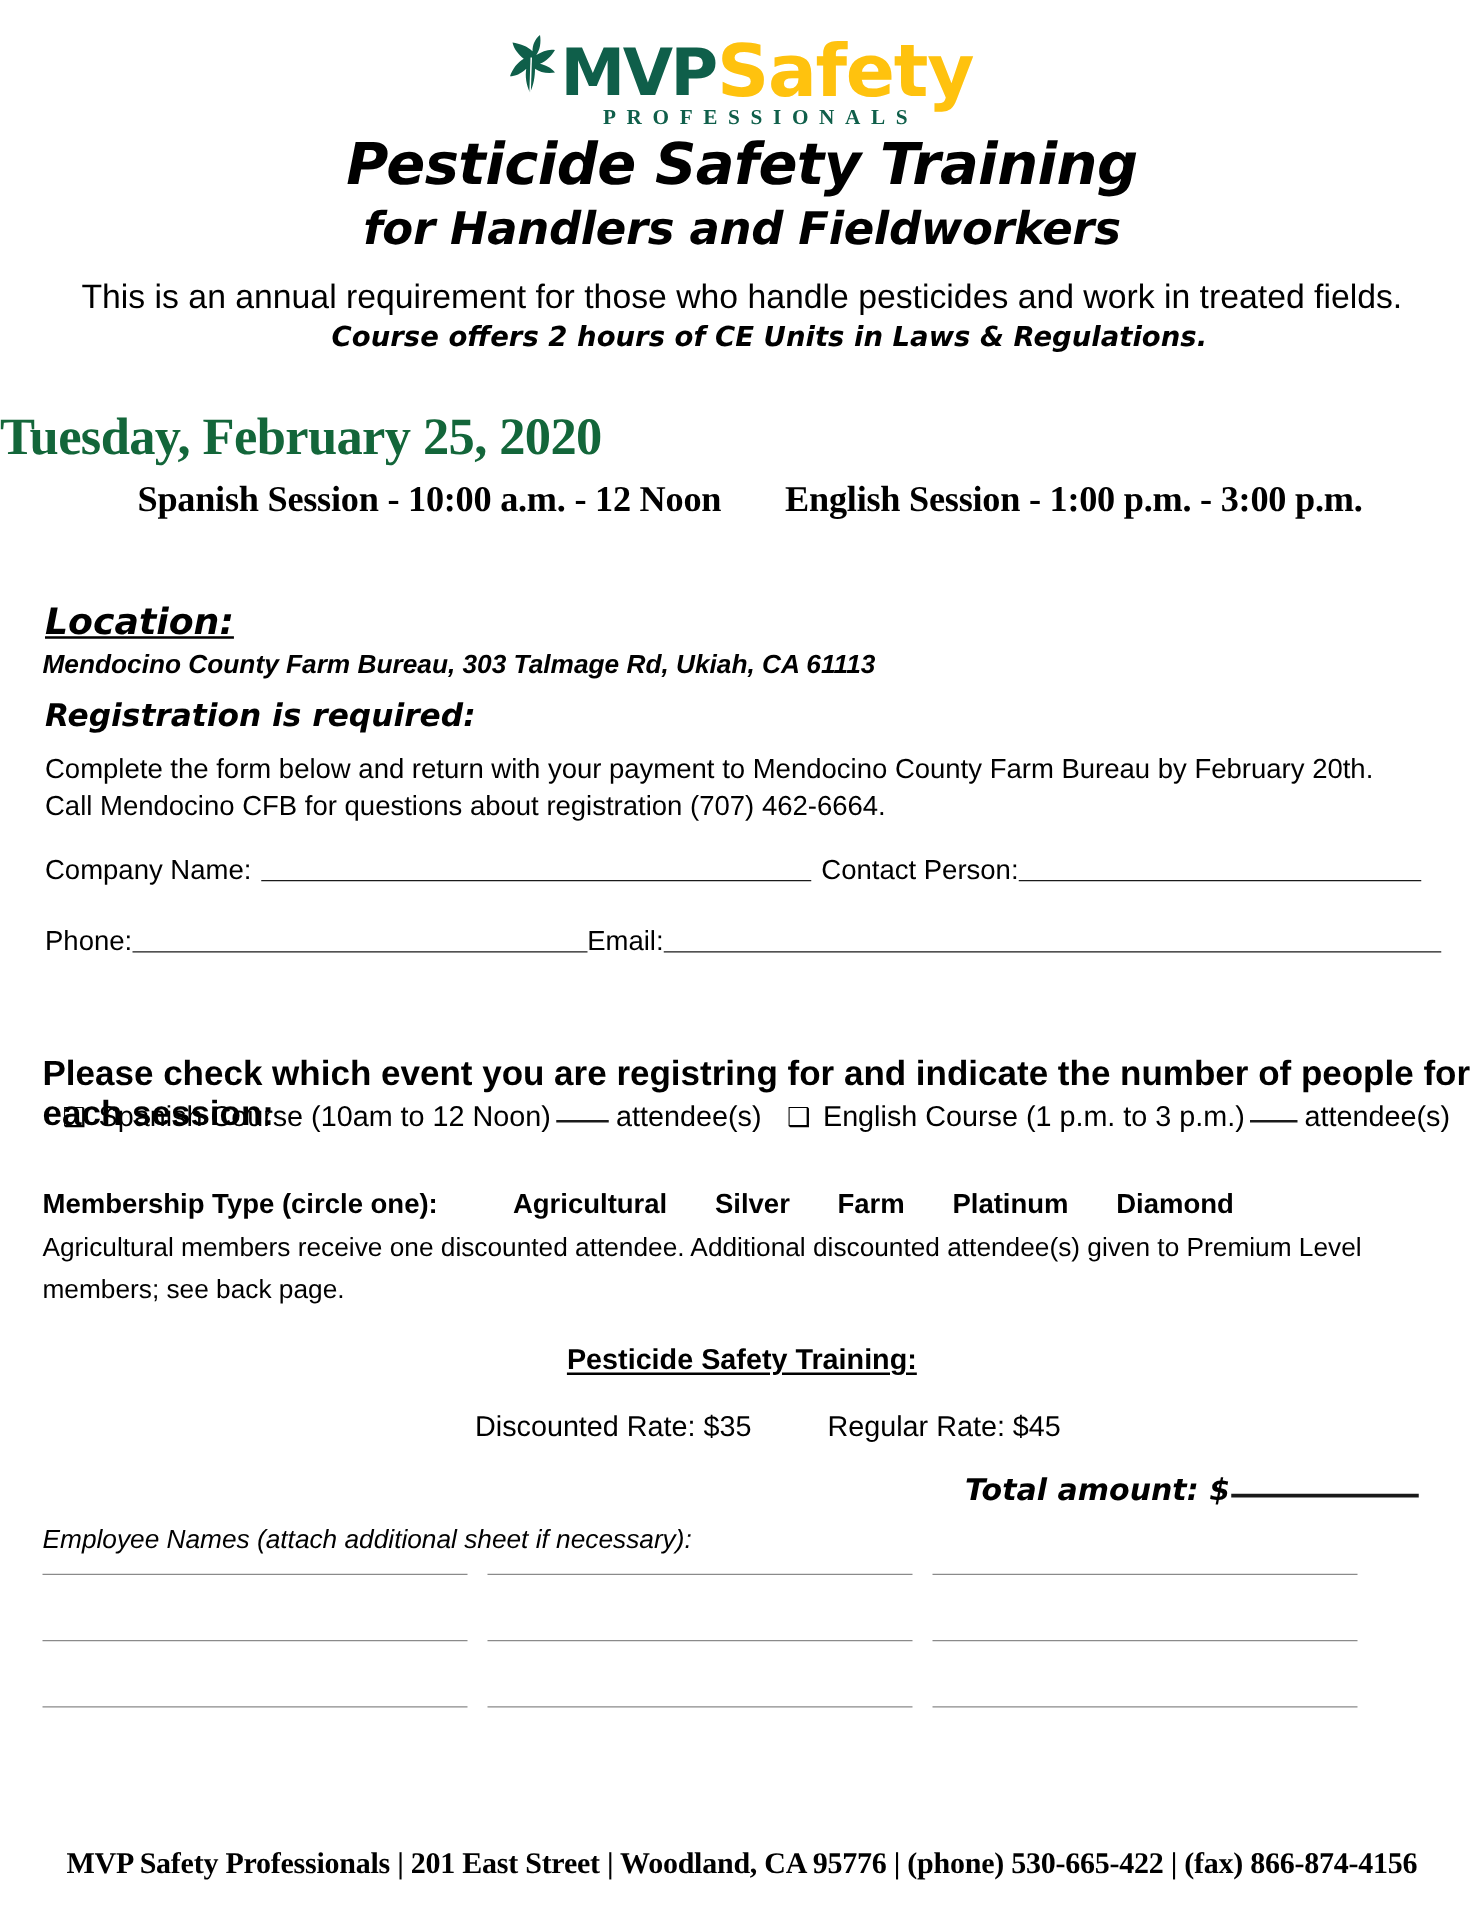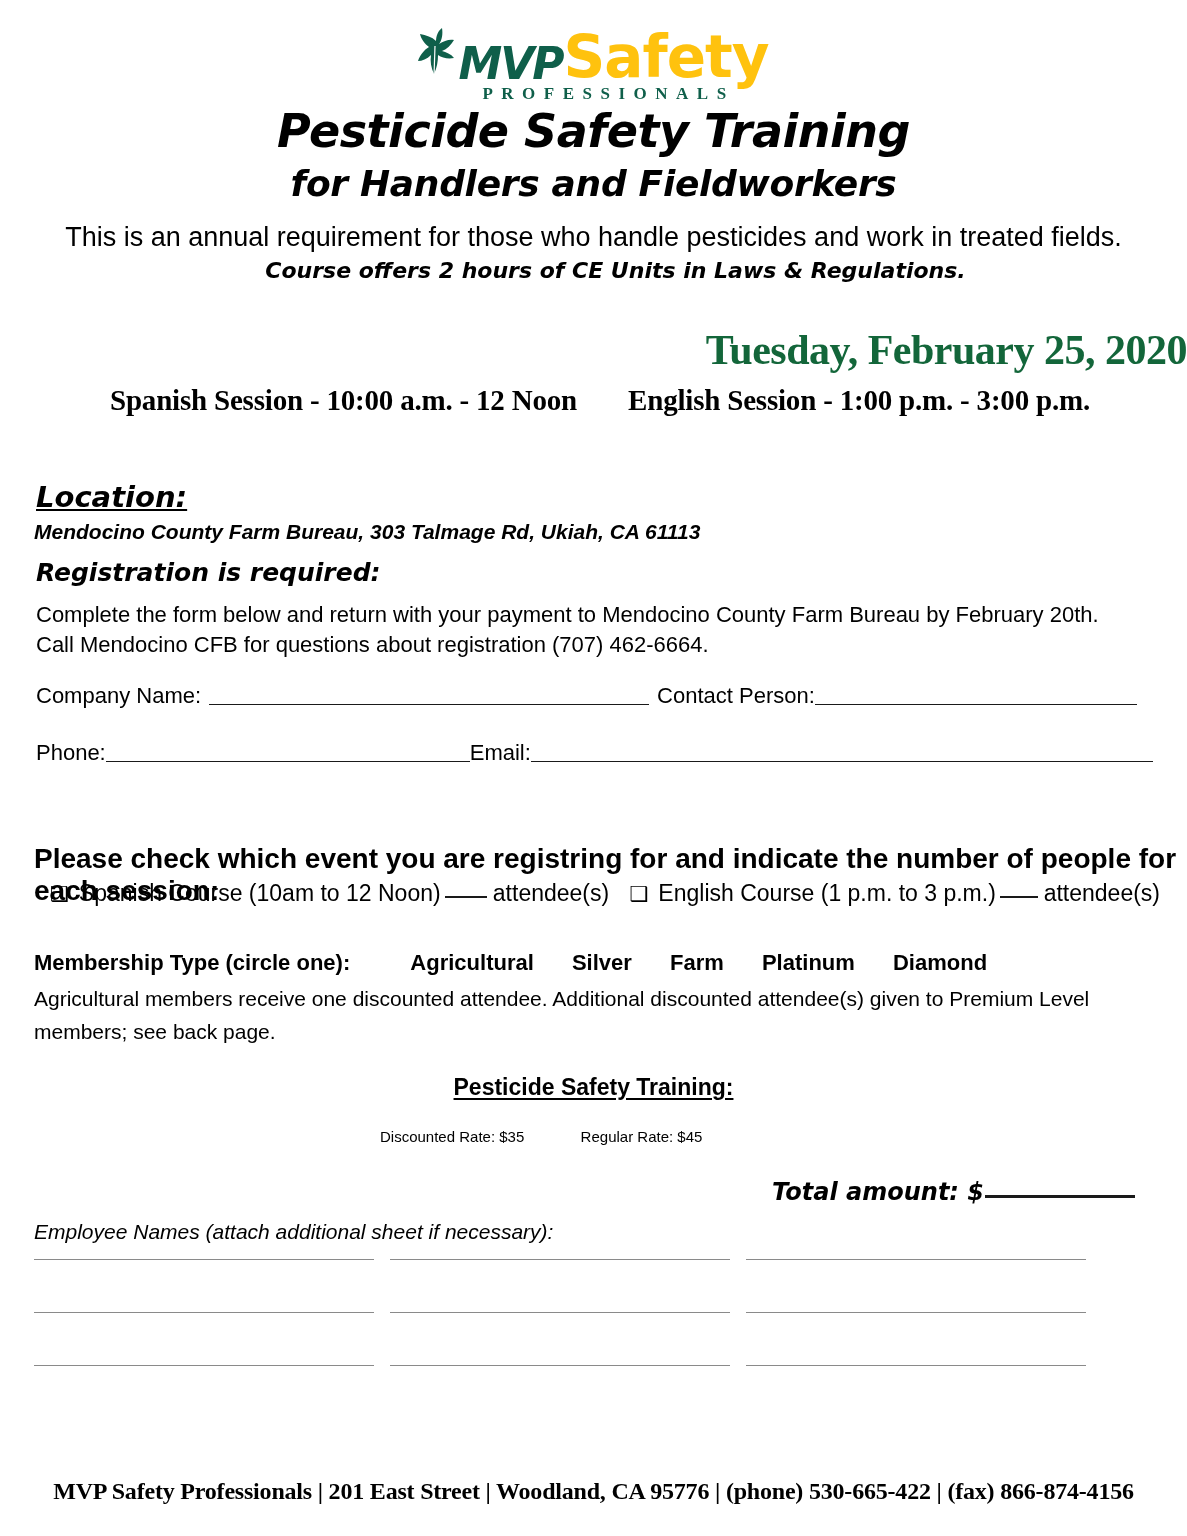--- a/index.html
+++ b/index.html
@@ -44,22 +44,21 @@
   .leaf-icon {
     display: block;
     width: 46px;
     height: 58px;
     margin-right: -6px;
     margin-bottom: 2px;
   }
   .logo-mvp {
     font-family: "DejaVu Sans", sans-serif;
     font-weight: bold;
-    font-style: italic;
-    font-size: 44px;
+    font-size: 52px;
     letter-spacing: -2px;
     line-height: 0.92;
   }
   .logo-safety {
     font-family: "DejaVu Sans", sans-serif;
     font-weight: bold;
     font-size: 58px;
     letter-spacing: -1px;
     line-height: 0.92;
     margin-left: 1px;
@@ -120,21 +119,21 @@
     font-size: 22px;
     padding-left: 22px;
   }
 
   
   .date-line {
     position: absolute;
     top: 326px;
     left: 0;
     width: 1187px;
-    text-align: right;
+    text-align: left;
     font-family: "Liberation Serif", serif;
     font-weight: bold;
     font-size: 42px;
     letter-spacing: -0.5px;
   }
   .sessions {
     position: absolute;
     top: 384px;
     left: 110px;
     width: 980px;
@@ -281,21 +280,21 @@
   }
   .price-head span {
     text-decoration: underline;
     text-underline-offset: 3px;
   }
   .price-rates {
     position: absolute;
     top: 1128px;
     left: 380px;
     font-family: "Liberation Sans", sans-serif;
-    font-size: 15px;
+    font-size: 23px;
     white-space: nowrap;
   }
   .price-rates .gap { display: inline-block; width: 48px; }
   .total-row {
     position: absolute;
     top: 1178px;
     left: 772px;
     display: flex;
     align-items: baseline;
     font-family: "DejaVu Sans", sans-serif;

